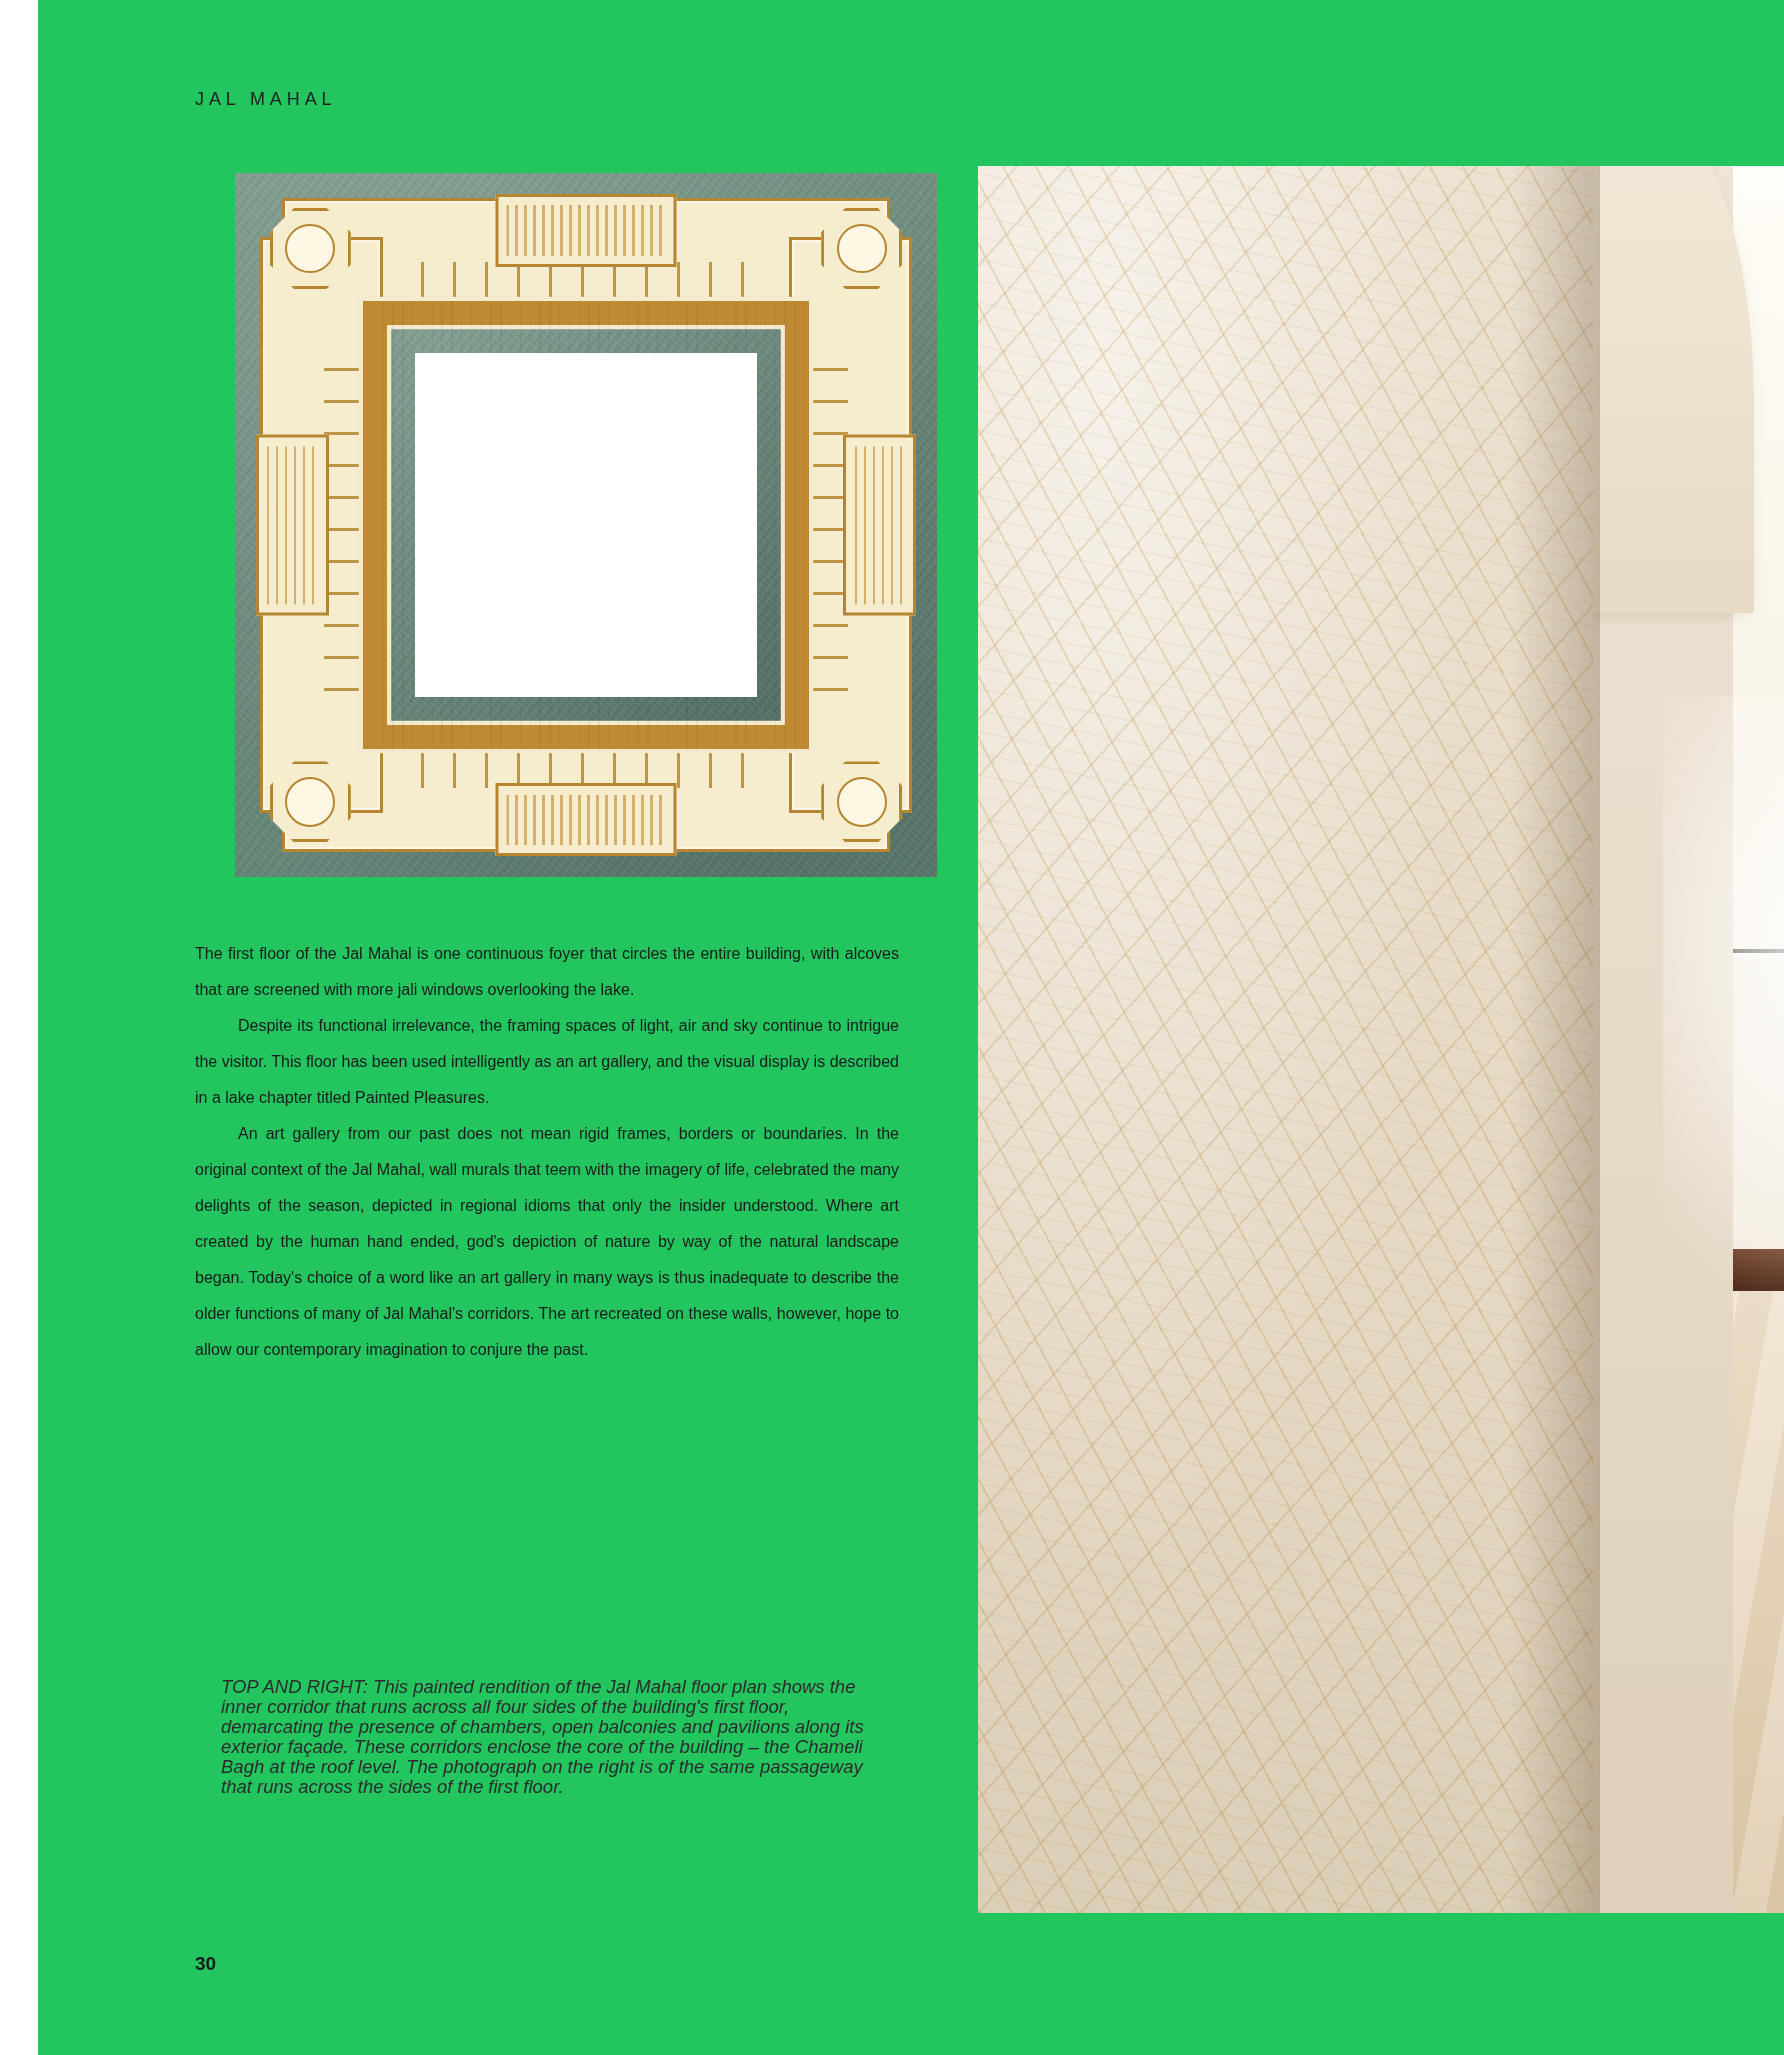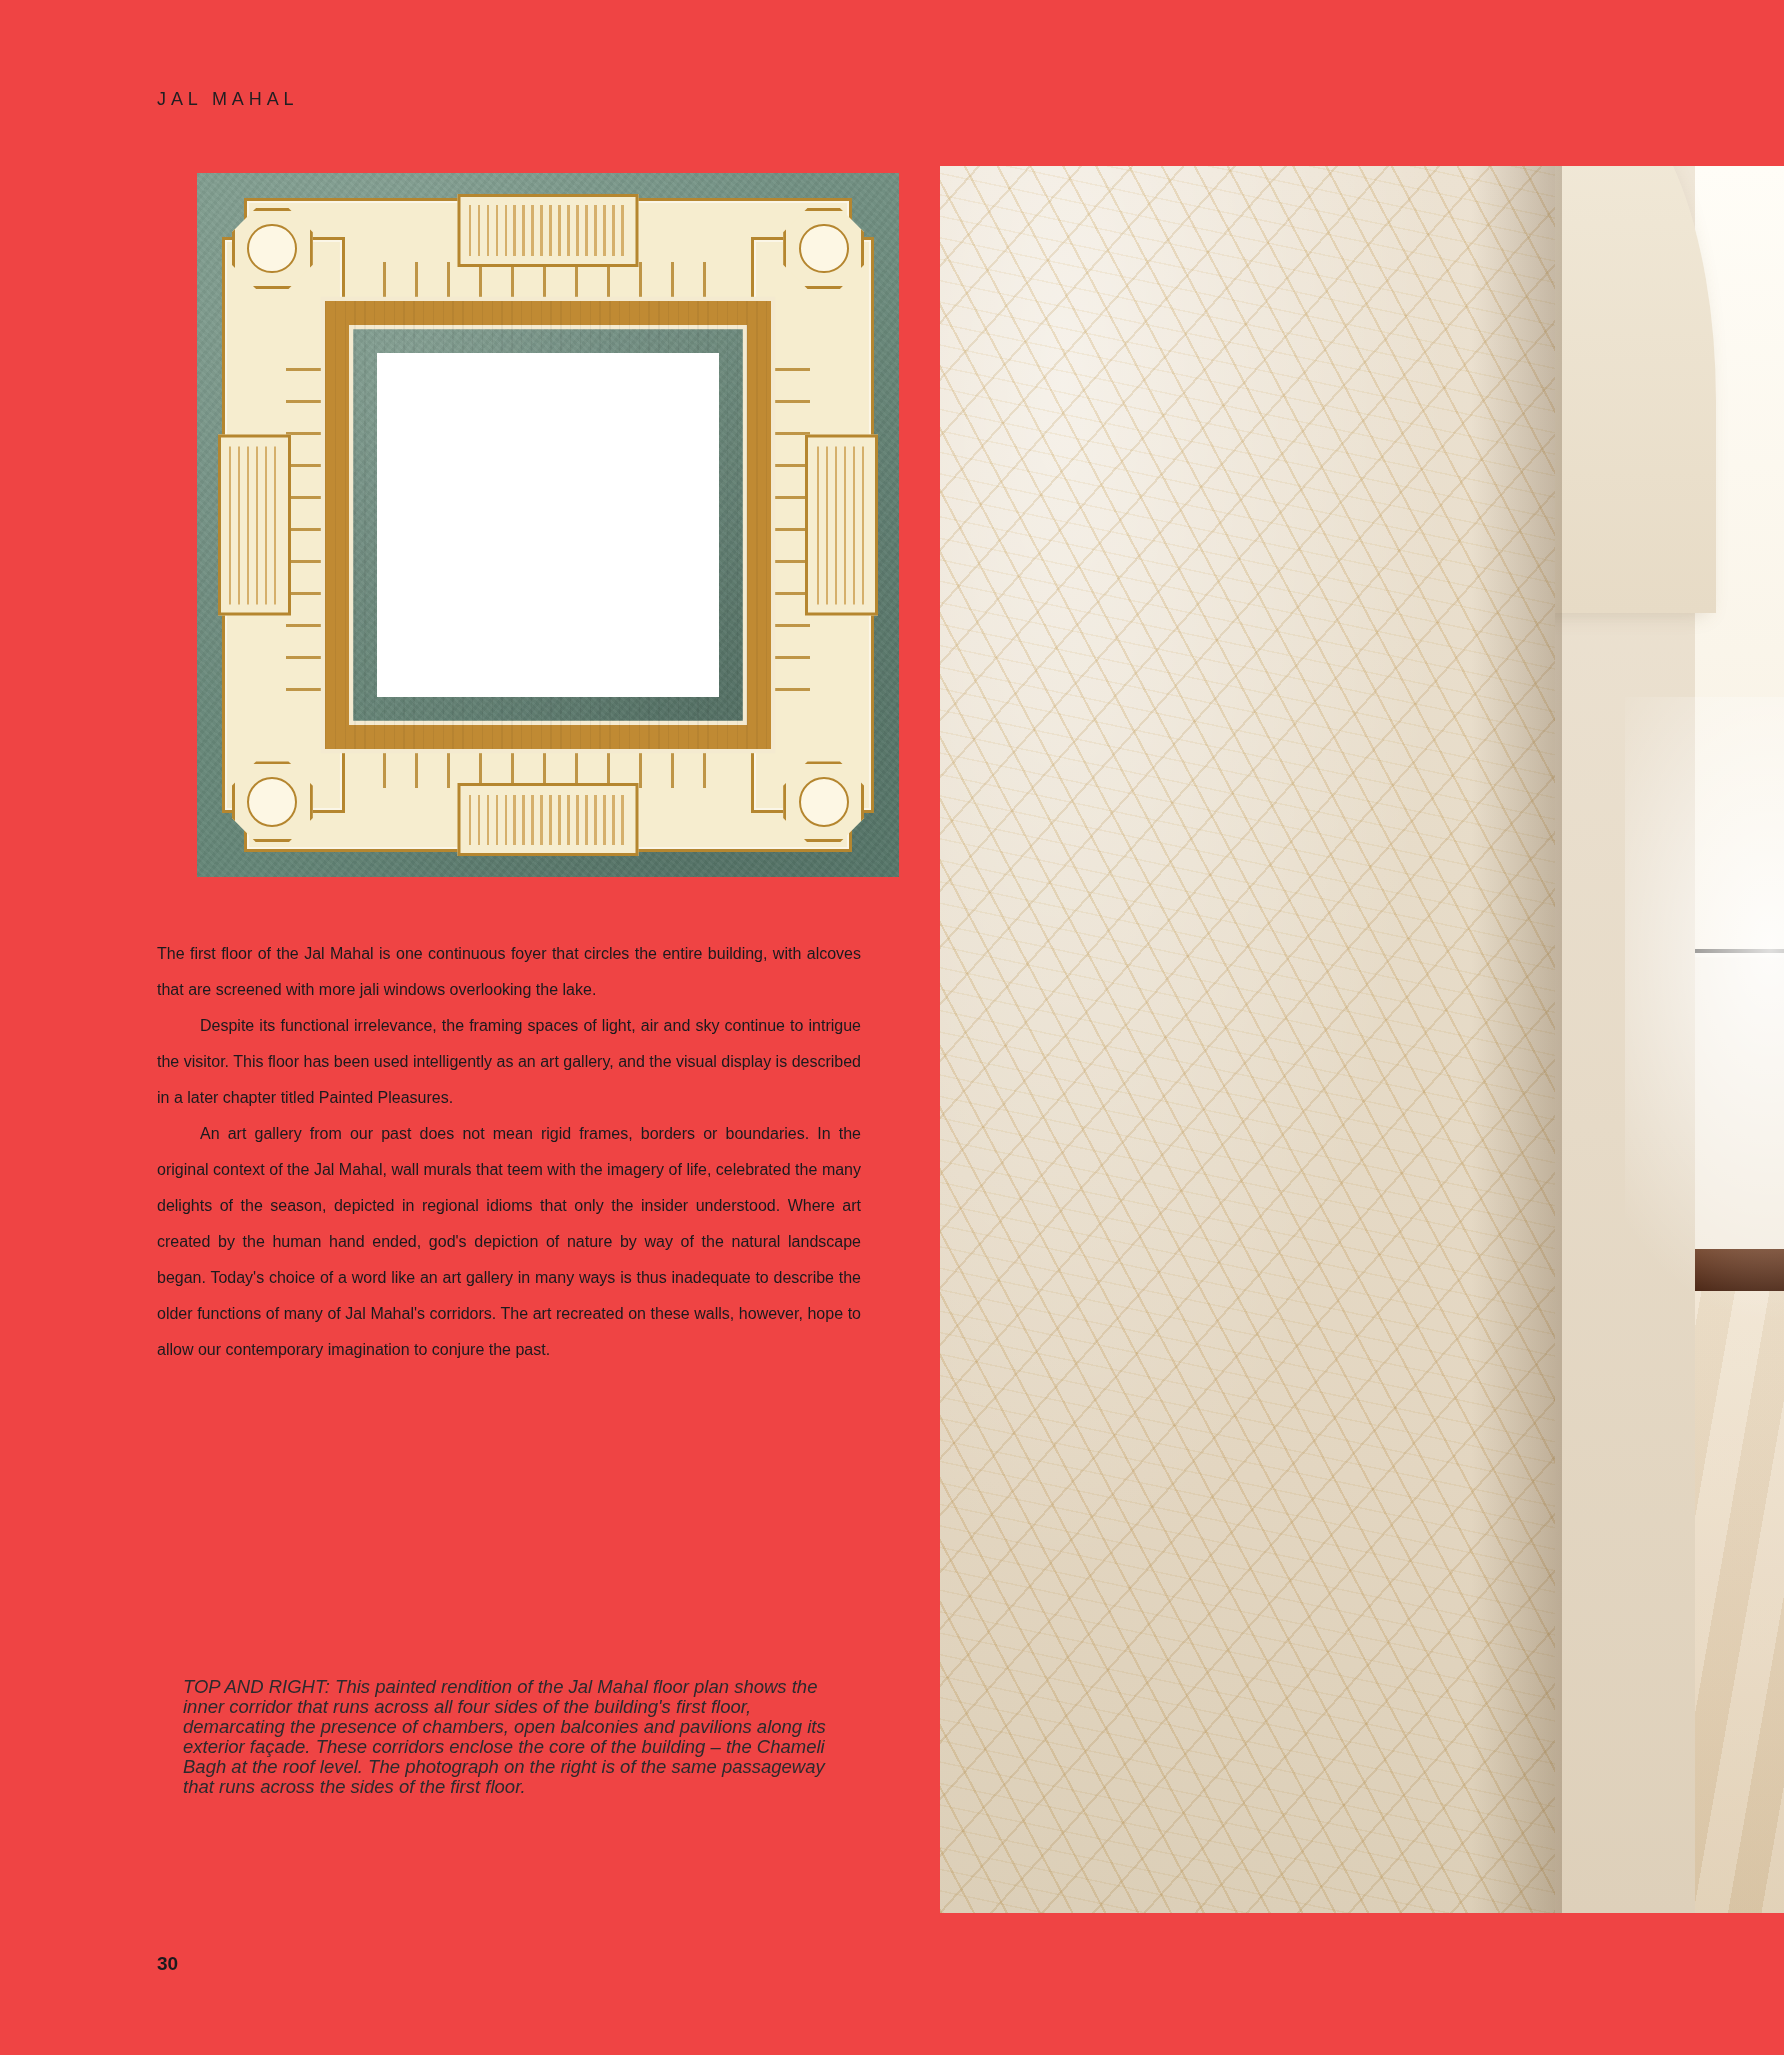--- a/index.html
+++ b/index.html
@@ -12,21 +12,22 @@
     height: 2056px;
     position: relative;
     font-family: "Liberation Sans", sans-serif;
     color: #17161a;
     overflow: hidden;
   }
 
   .page {
     position: absolute;
     inset: 0;
-    background: #ef4444;
+    background: #22c55e;
+    margin-left: 38px;
   }
 
   
   .running-head {
     position: absolute;
     left: 157px;
     top: 89px;
     font-size: 18px;
     letter-spacing: 4.9px;
     font-weight: 400;
@@ -407,21 +408,21 @@
       <div class="floor"></div>
     </div>
     <div class="photo-arch"></div>
     <div class="photo-wall"></div>
     <div class="photo-column-shadow"></div>
     <div class="photo-glare"></div>
   </figure>
 
   <div class="body-text">
     <p>The first floor of the Jal Mahal is one continuous foyer that circles the entire building, with alcoves that are screened with more jali windows overlooking the lake.</p>
-    <p>Despite its functional irrelevance, the framing spaces of light, air and sky continue to intrigue the visitor. This floor has been used intelligently as an art gallery, and the visual display is described in a later chapter titled Painted Pleasures.</p>
+    <p>Despite its functional irrelevance, the framing spaces of light, air and sky continue to intrigue the visitor. This floor has been used intelligently as an art gallery, and the visual display is described in a lake chapter titled Painted Pleasures.</p>
     <p>An art gallery from our past does not mean rigid frames, borders or boundaries. In the original context of the Jal Mahal, wall murals that teem with the imagery of life, celebrated the many delights of the season, depicted in regional idioms that only the insider understood. Where art created by the human hand ended, god's depiction of nature by way of the natural landscape began. Today's choice of a word like an art gallery in many ways is thus inadequate to describe the older functions of many of Jal Mahal's corridors. The art recreated on these walls, however, hope to allow our contemporary imagination to conjure the past.</p>
   </div>
 
   <div class="caption">TOP AND RIGHT: This painted rendition of the Jal Mahal floor plan shows the inner corridor that runs across all four sides of the building's first floor, demarcating the presence of chambers, open balconies and pavilions along its exterior façade. These corridors enclose the core of the building – the Chameli Bagh at the roof level. The photograph on the right is of the same passageway that runs across the sides of the first floor.</div>
 
   <div class="folio">30</div>
 
 </div>
 
 

